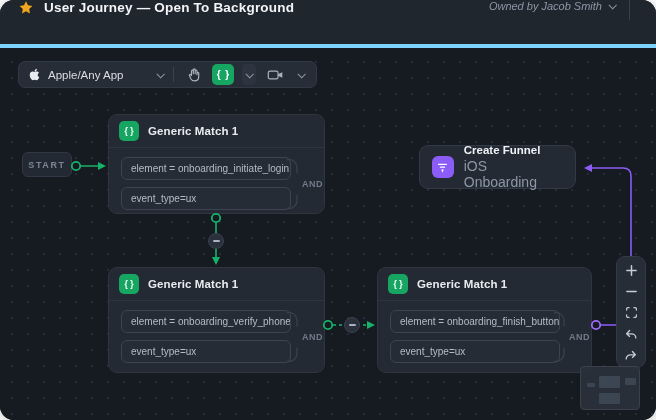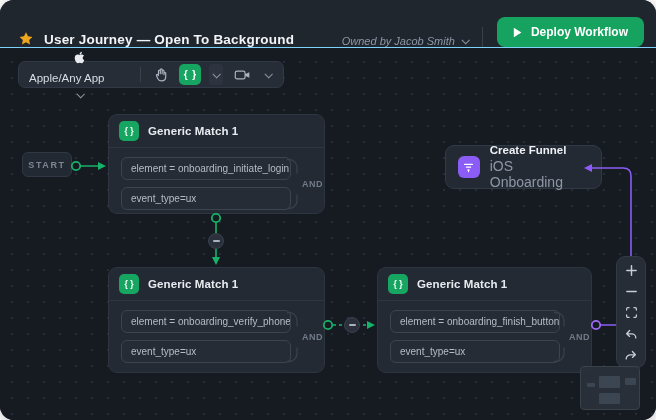--- a/index.html
+++ b/index.html
@@ -1,41 +1,41 @@
 <!DOCTYPE html>
 <html><head>
 <meta charset="utf-8">
 <style>
   * { margin:0; padding:0; box-sizing:border-box; }
   html,body { background:#ffffff; font-family:"Liberation Sans", sans-serif; }
   .app{ position:relative; width:656px; height:420px; margin:0 auto; background:#161a21;
         border-radius:14px; overflow:hidden; box-shadow:0 2px 14px rgba(0,0,0,.25); }
 
   
-  .header{ position:relative; height:48px; background:#20262e; border-bottom:1px solid #7dd3fc;
-           display:flex; align-items:flex-end; padding:0 12px 0 18px; z-index:5; }
+  .header{ position:relative; height:48px; background:#20262e; border-bottom:4px solid #7dd3fc;
+           display:flex; align-items:flex-start; padding:0 12px 0 18px; z-index:5; }
   .header .title{ color:#f2f4f7; font-size:13.5px; font-weight:bold; margin-left:10px; letter-spacing:.2px; }
   .header .spacer{ flex:1; }
   .owned{ display:flex; align-items:center; gap:7px; color:#8d97a6; font-size:11px; font-style:italic; cursor:pointer; }
   .vdiv{ width:1px; height:20px; background:#39404b; margin:0 14px; }
   .deploy{ display:flex; align-items:center; gap:9px; background:#16a35f; color:#fff;
            font-size:12px; font-weight:bold; border:none; border-radius:8px; padding:8px 16px; cursor:pointer; }
   .chev{ width:6px; height:6px; border-right:1.5px solid #8b94a3; border-bottom:1.5px solid #8b94a3;
          transform:rotate(45deg) translateY(-1px); display:inline-block; }
 
   
   .canvas{ position:relative; height:372px; background:#161a21;
            background-image:radial-gradient(#262d38 1px, transparent 1.3px);
            background-size:16px 16px; background-position:4px 6px; }
 
   
   .toolbar{ position:absolute; left:18px; top:13px; height:27px; background:#272d37;
             border:1px solid #313947; border-radius:7px; display:flex; align-items:center;
             padding:0 8px; gap:8px; z-index:4; }
-  .appsel{ display:flex; align-items:center; gap:8px; cursor:pointer; padding:0 2px;flex-direction:column; }
+  .appsel{ display:flex; align-items:center; gap:8px; cursor:pointer; padding:0 2px; }
   .appsel .lbl{ color:#d9dee5; font-size:11.5px; margin-right:26px; }
   .tb-div{ width:1px; height:15px; background:#3a4250; }
   .tb-btn{ display:flex; align-items:center; justify-content:center; width:22px; height:21px;
            border-radius:5px; cursor:pointer; }
   .tb-btn.green{ background:#17a661; }
   .tb-btn.green .glyph{ color:#fff; font-size:10px; font-weight:bold; letter-spacing:1px; }
   .tb-chev{ width:14px; height:21px; display:flex; align-items:center; justify-content:center;
             border-radius:4px; background:#2d3440; cursor:pointer; }
   .tb-chev.plain{ background:transparent; }
 
@@ -51,21 +51,21 @@
          align-items:center; padding:8px 9px; margin-bottom:7px; color:#b4bcc8; font-size:10px;
          white-space:nowrap; overflow:hidden; cursor:text; background:rgba(255,255,255,0.01); }
   .and-wrap{ position:absolute; right:1px; top:11px; height:50px; display:flex; align-items:center; }
   .and-label{ color:#717b89; font-size:9px; font-weight:bold; letter-spacing:.5px; }
 
   .start-node{ position:absolute; left:22px; top:104px; width:50px; height:25px; background:#232933;
                border:1px solid #303845; border-radius:6px; display:flex; align-items:center;
                justify-content:center; z-index:1; cursor:grab; }
   .start-node span{ color:#7d8694; font-size:9px; font-weight:bold; letter-spacing:1.6px; }
 
-  .funnel-node{ position:absolute; left:445px; top:97px; width:157px; height:44px; background:#242a33;
+  .funnel-node{ position:absolute; left:419px; top:97px; width:157px; height:44px; background:#242a33;
                 border:1px solid #323a46; border-radius:9px; display:flex; align-items:center;
                 gap:10px; padding:0 12px; z-index:1; cursor:grab; }
   .funnel-icon{ width:22px; height:22px; border-radius:6px; background:#8b5cf6;
                 display:flex; align-items:center; justify-content:center; }
   .funnel-title{ color:#eef1f5; font-size:11.5px; font-weight:bold; }
   .funnel-sub{ color:#8d97a6; font-size:14px; margin-top:2px; }
 
   
   .edges{ position:absolute; inset:0; z-index:2; pointer-events:none; }
   .edge-btn{ position:absolute; width:16px; height:16px; border-radius:50%; background:#2b313c;
@@ -95,28 +95,20 @@
           <path d="M8 1.3l2 4 4.4.6-3.2 3.1.8 4.4L8 11.3l-4 2.1.8-4.4L1.6 5.9 6 5.3z" fill="#f0a61c"></path>
         </svg>
     </span>
     <span class="title">User Journey — Open To Background</span>
     <span class="spacer"></span>
     <span class="owned">
       <span>Owned by Jacob Smith</span>
       <span class="chev"></span>
     </span>
     <span class="vdiv"></span>
-    <button class="deploy">
-      <span style="display:flex;">
-        <svg width="9" height="11" viewBox="0 0 9 11">
-            <path d="M0.8 0.8v9.4L8.4 5.5z" fill="#ffffff"></path>
-          </svg>
-      </span>
-      <span>Deploy Workflow</span>
-    </button>
   </div>
 
   <div class="canvas">
 
     <div class="toolbar">
       <span class="appsel">
         <span style="display:flex;">
           <svg width="11" height="13" viewBox="0 0 384 512">
               <path fill="#e8ebef" d="M318.7 268.7c-.2-36.7 16.4-64.4 50-84.8-18.8-26.9-47.2-41.7-84.7-44.6-35.5-2.8-74.3 20.7-88.5 20.7-15 0-49.4-19.7-76.4-19.7C63.3 141.2 4 184.8 4 273.5q0 39.3 14.4 81.2c12.8 36.7 59 126.7 107.2 125.2 25.2-.6 43-17.9 75.8-17.9 31.8 0 48.3 17.9 76.4 17.9 48.6-.7 90.4-82.5 102.6-119.3-65.2-30.7-61.7-90-61.7-91.9zm-56.6-164.2c27.3-32.4 24.8-61.9 24-72.5-24.1 1.4-52 16.4-67.9 34.9-17.5 19.8-27.8 44.3-25.6 71.9 26.1 2 49.9-11.4 69.5-34.3z"></path>
             </svg>

